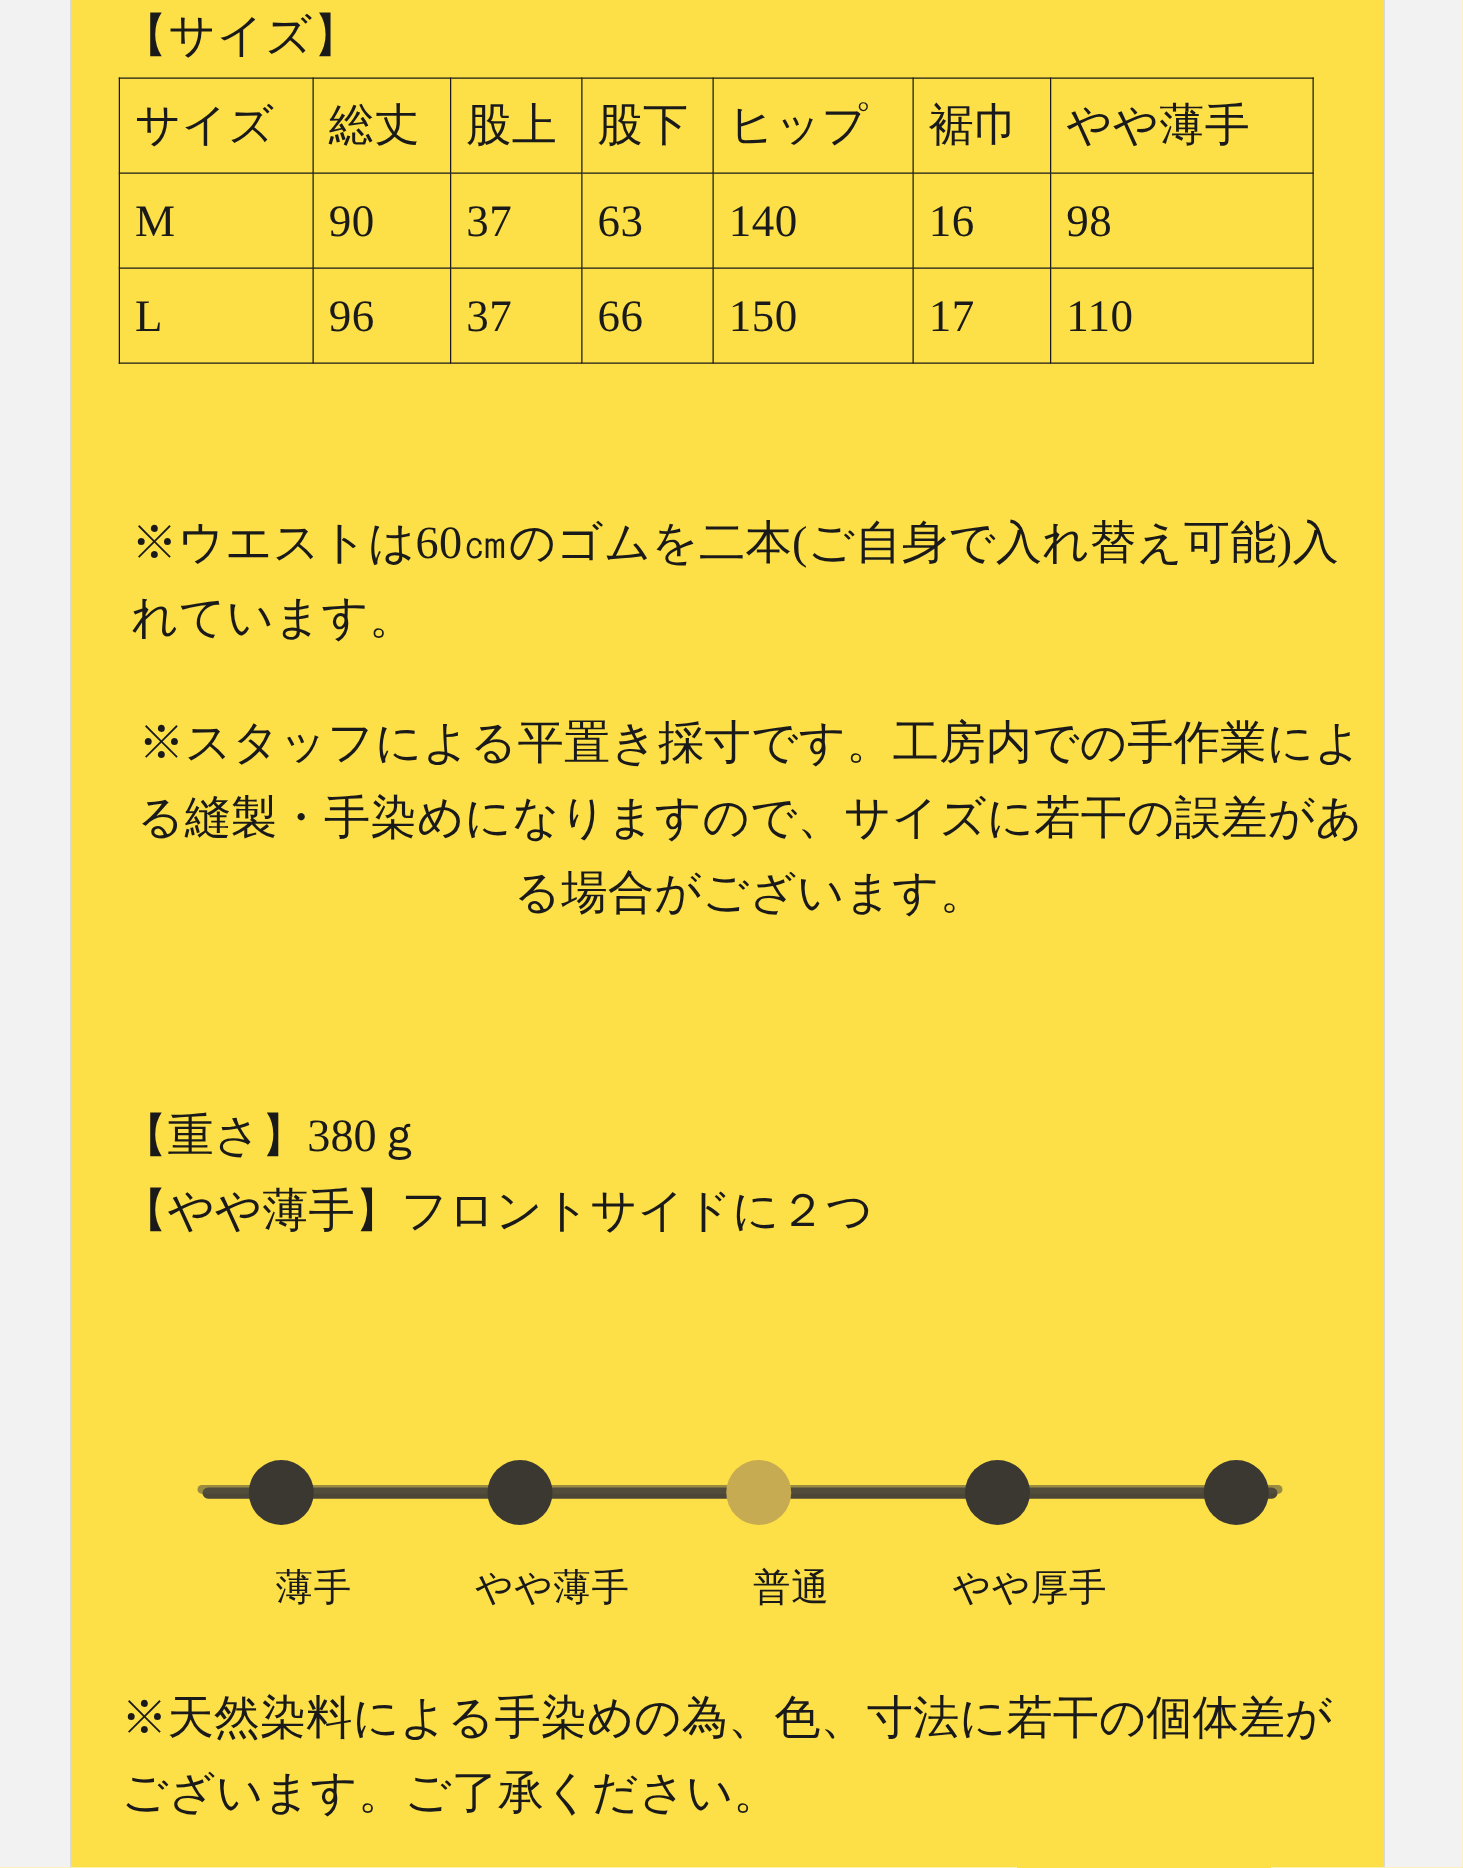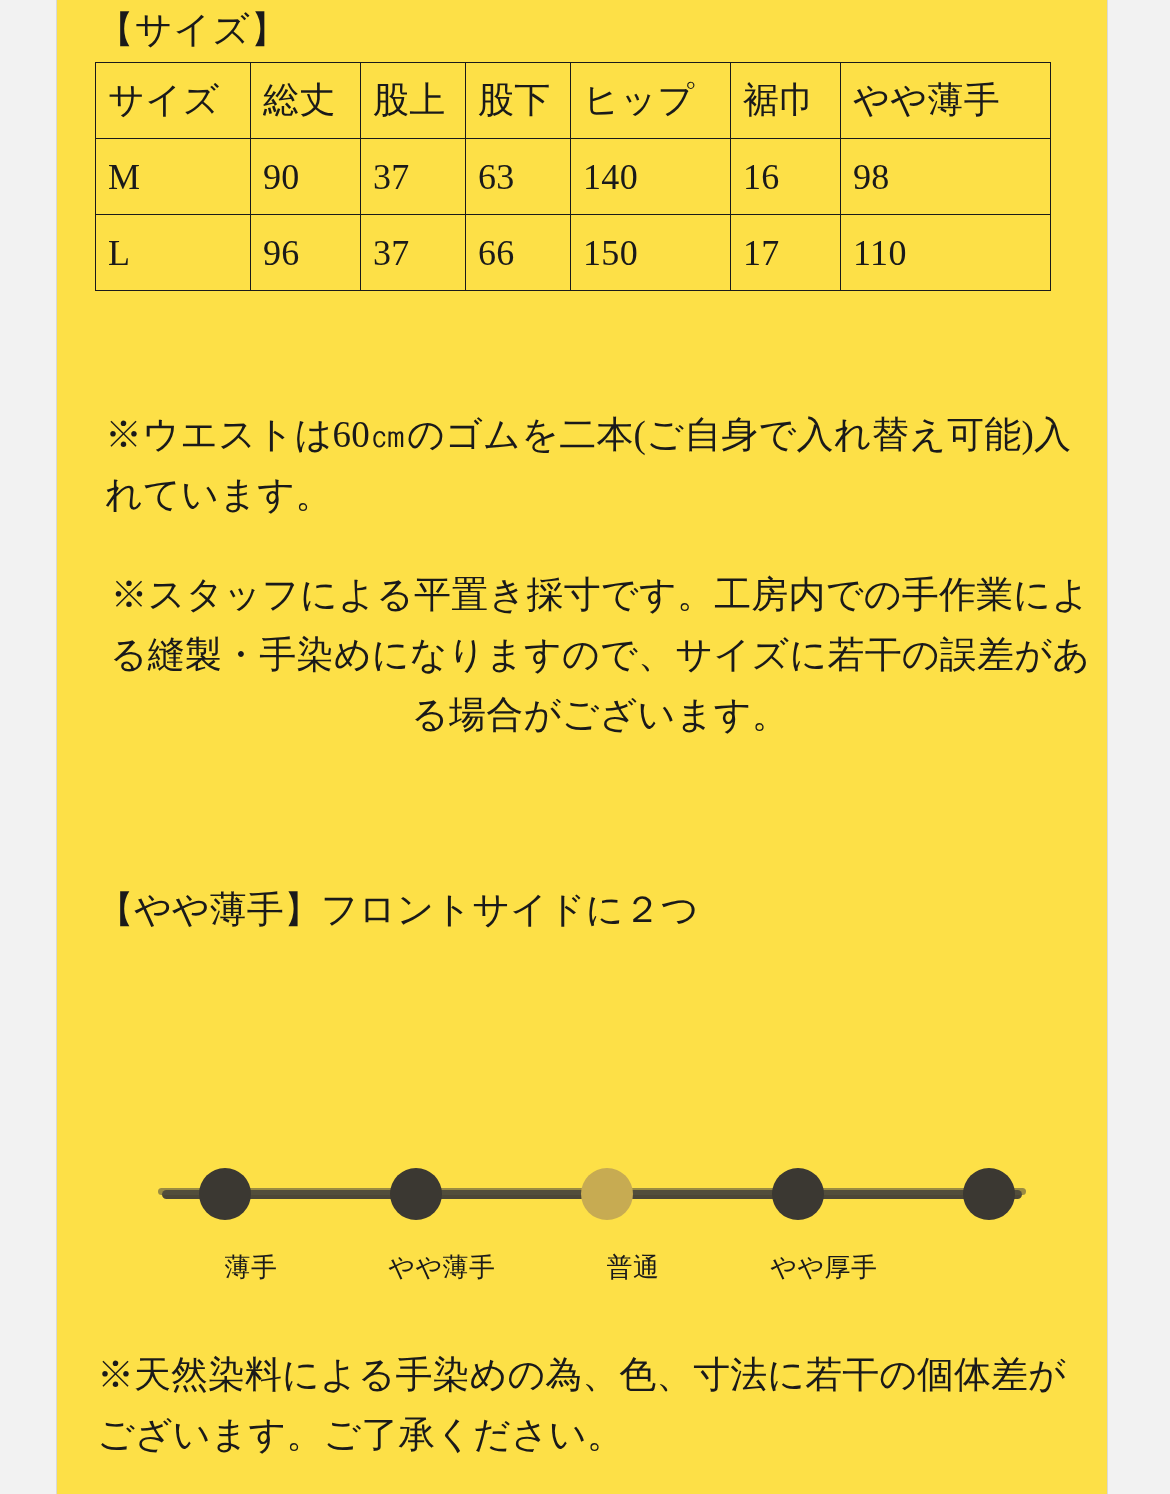--- a/index.html
+++ b/index.html
@@ -148,21 +148,21 @@
   .dot.d2 { left: 524px; }
   .dot.d3 { left: 715px; }
   .dot.d4 { left: 906px; }
 
   .dot-label {
     position: absolute;
     top: 98px;
     width: 220px;
     margin-left: -84px;
     text-align: center;
-    font-size: 26px;
+    font-size: 30px;
     letter-spacing: 0.02em;
   }
   .dot-label.l0 { left: 168px; }
   .dot-label.l1 { left: 359px; }
   .dot-label.l2 { left: 550px; }
   .dot-label.l3 { left: 741px; }
   .dot-label.l4 { left: 932px; }
 
   .p-natural {
     position: absolute;
@@ -226,20 +226,21 @@
           <td>17</td>
           <td>110</td>
         </tr>
       </tbody>
     </table>
 
     <div class="para p-elastic">※ウエストは60㎝のゴムを二本(ご自身で入れ替え可能)入れています。</div>
     <div class="para p-measure">※スタッフによる平置き採寸です。工房内での手作業による縫製・手染めになりますので、サイズに若干の誤差がある場合がございます。</div>
 
     <div class="spec-block">
+      <div class="spec-line">【重さ】380ｇ</div>
       <div class="spec-line">【やや薄手】フロントサイドに２つ</div>
     </div>
 
     <div class="scale">
       <div class="scale-bar"></div>
       <div class="dot d0"></div>
       <div class="dot d1"></div>
       <div class="dot d2 active"></div>
       <div class="dot d3"></div>
       <div class="dot d4"></div>

